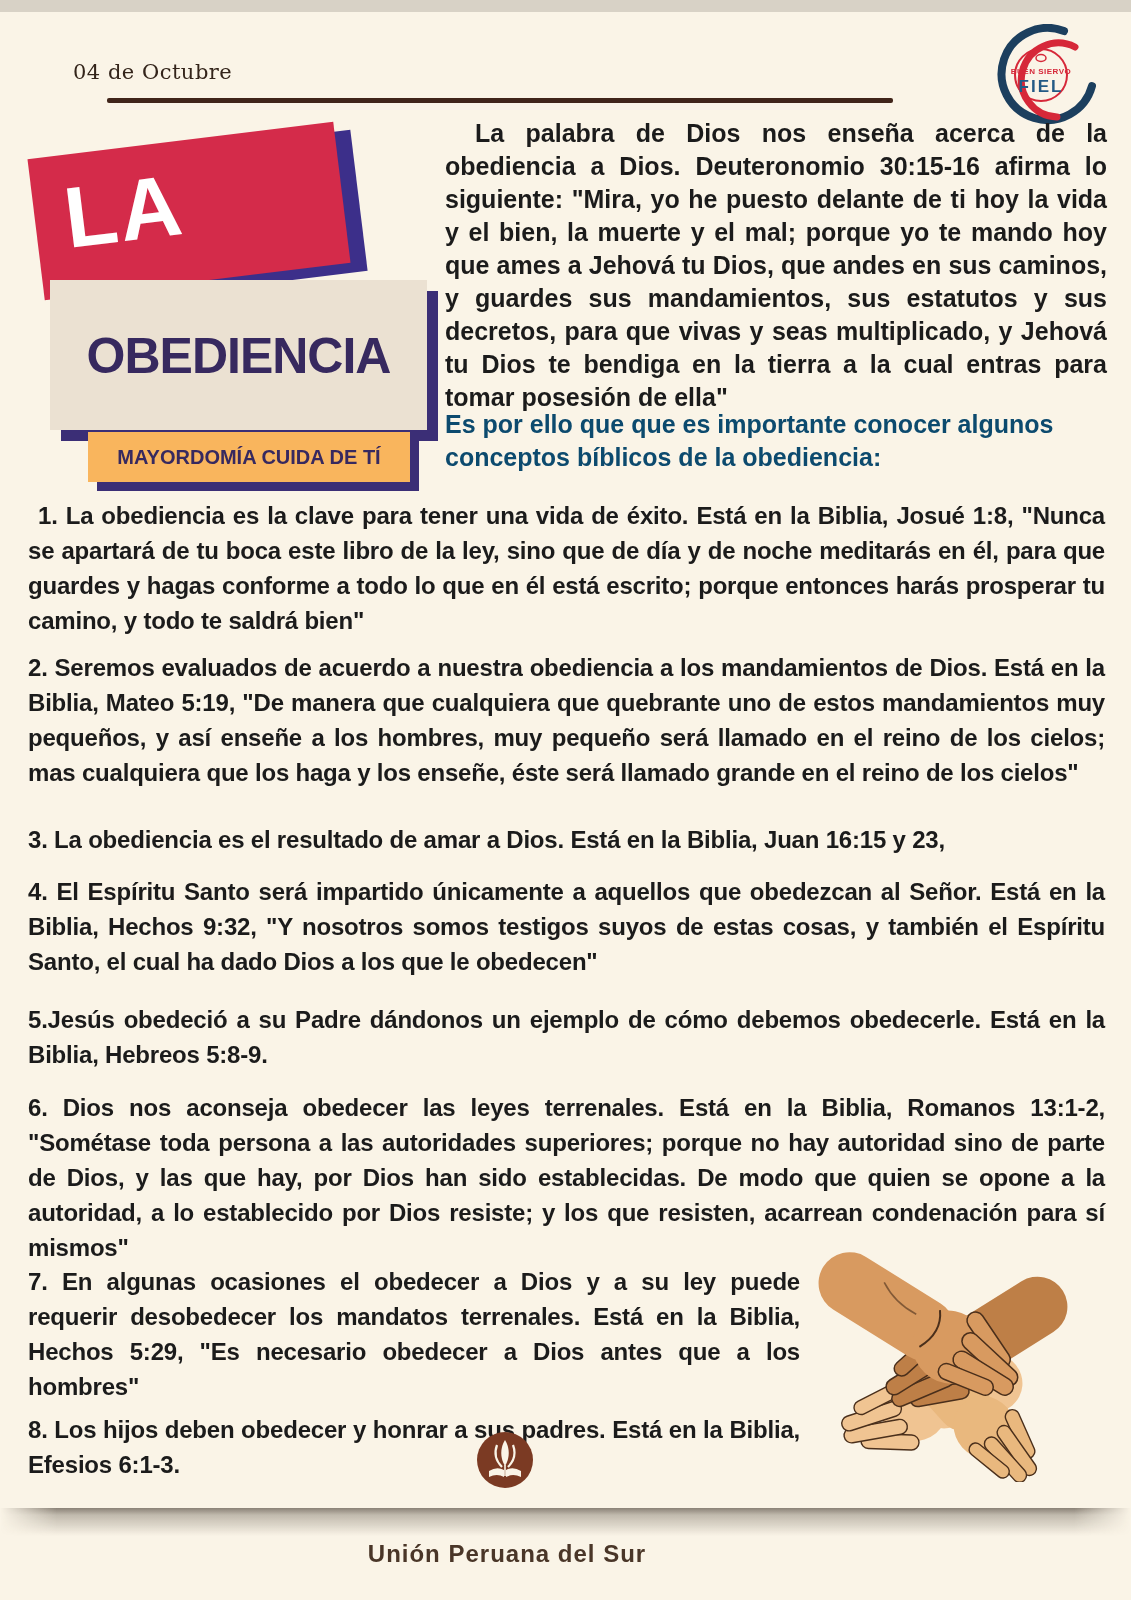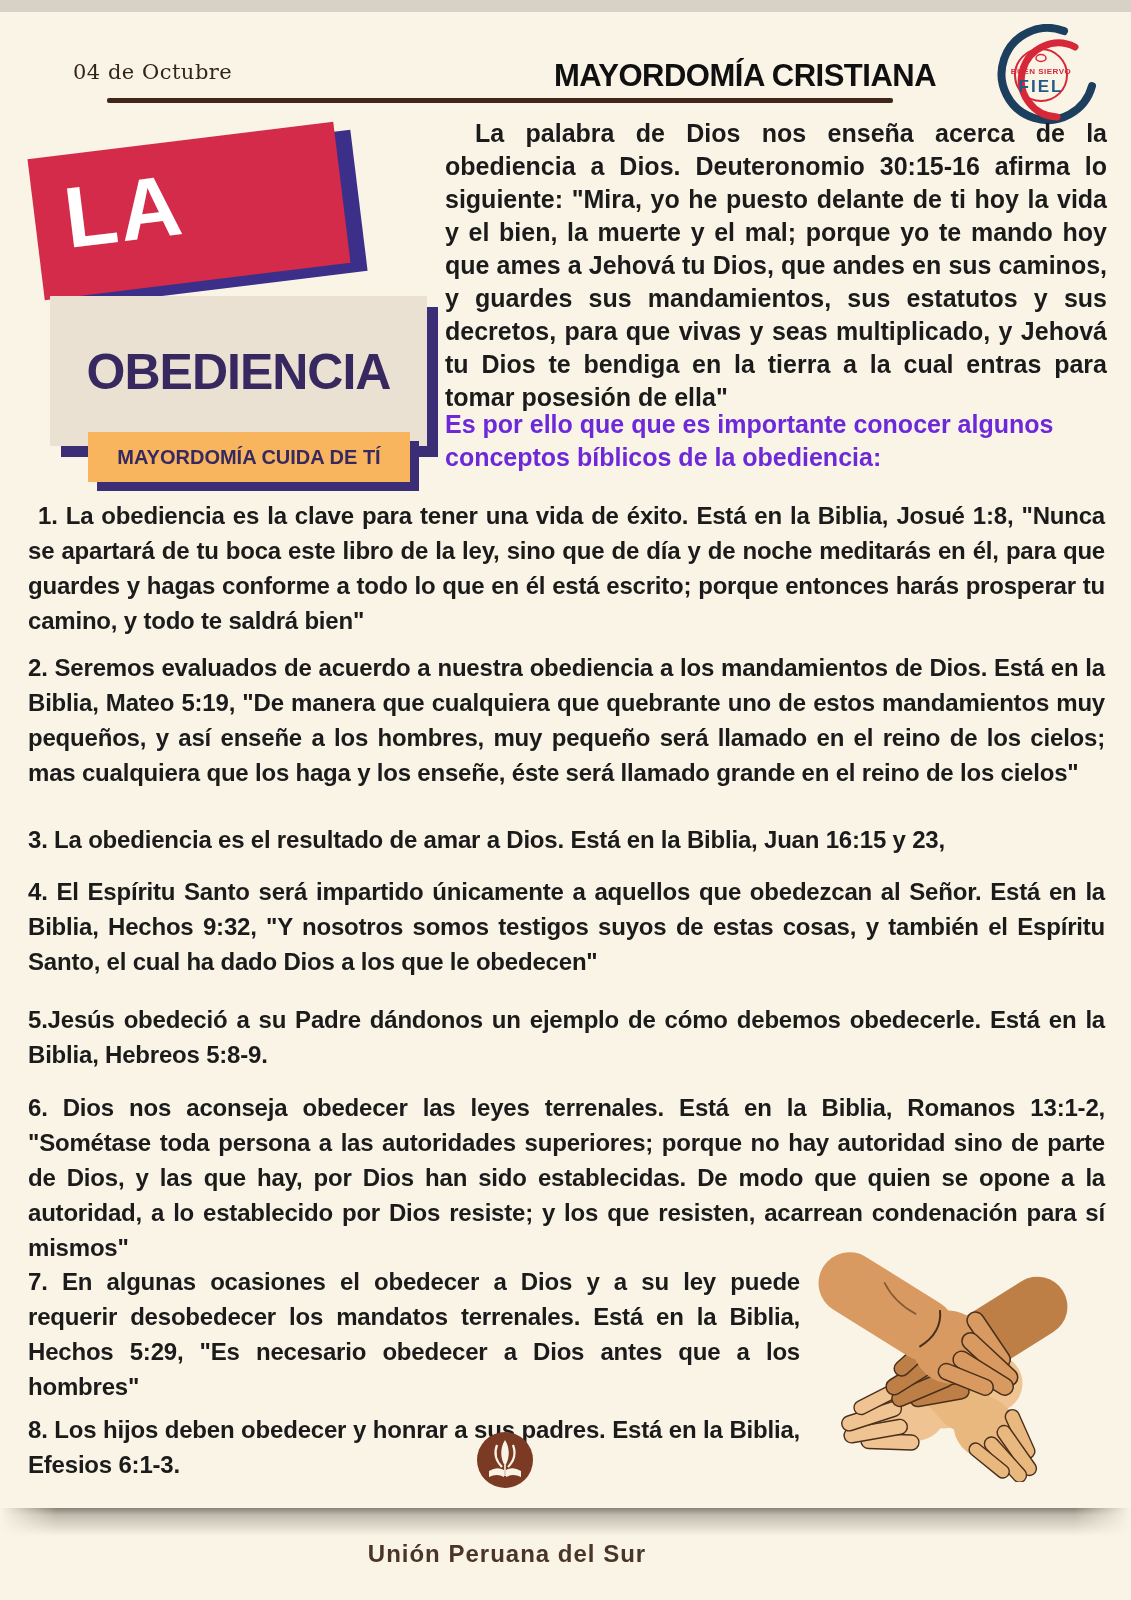--- a/index.html
+++ b/index.html
@@ -34,42 +34,42 @@
   .la-box{
     position:absolute;left:35px;top:128px;width:308px;height:142px;
     background:#D42B4A;transform:rotate(-7deg);
     box-shadow:16px 10px 0 #3C2F8A;
   }
   .la-word{
     position:absolute;left:30px;top:14px;
     font-size:86px;font-weight:bold;color:#FFFFFF;letter-spacing:2px;
   }
   .obediencia-box{
-    position:absolute;left:50px;top:284px;width:377px;height:150px;
+    position:absolute;left:50px;top:268px;width:377px;height:150px;
     background:#EBE1D2;box-shadow:11px 11px 0 #3B2E76;
   }
   .obediencia-word{
     position:absolute;left:0;top:47px;width:100%;text-align:center;
     font-size:50px;font-weight:bold;color:#37295F;letter-spacing:-1px;
   }
   .hero-banner{
     position:absolute;left:88px;top:420px;width:322px;height:50px;
     background:#F9B55D;box-shadow:9px 9px 0 #3B2E76;
     text-align:center;line-height:50px;
     font-size:20px;font-weight:bold;color:#37295F;
   }
   
   .intro-p1{
     position:absolute;left:445px;top:105px;width:662px;
     font-size:25px;line-height:33px;font-weight:bold;color:#1B1B1B;
     text-align:justify;text-indent:30px;
   }
   .intro-p2{
     position:absolute;left:445px;top:396px;width:662px;
-    font-size:25px;line-height:33px;font-weight:bold;color:#6d28d9;
+    font-size:25px;line-height:33px;font-weight:bold;color:#0c4a6e;
   }
   
   .item{
     position:absolute;left:28px;width:1077px;
     font-size:24px;line-height:35px;font-weight:bold;color:#1B1B1B;
     text-align:justify;letter-spacing:-.2px;
   }
   #item-1{top:486px;text-indent:10px;}
   #item-2{top:638px;}
   #item-3{top:810px;}
@@ -92,21 +92,20 @@
     position:absolute;left:257px;top:1528px;width:500px;text-align:center;
     font-size:24px;font-weight:bold;color:#4A3628;letter-spacing:1px;
   }
 </style>
 </head>
 <body>
 
 <div class="page">
 
   <div class="date">04 de Octubre</div>
-  <div class="header-title">MAYORDOMÍA CRISTIANA</div>
   <div class="header-rule"></div>
 
   <svg class="fiel-logo" viewBox="0 0 110 106" aria-hidden="true">
     <path d="M78,7 A46,46 0 1,0 106,62" stroke="#1C3F5E" stroke-width="8" fill="none" stroke-linecap="round"></path>
     <path d="M89,23 A37,37 0 1,0 71,93" stroke="#D62839" stroke-width="7" fill="none" stroke-linecap="round"></path>
     <circle cx="55" cy="51" r="26" stroke="#D62839" stroke-width="2" fill="none"></circle>
     <ellipse cx="55" cy="34" rx="5" ry="3.5" stroke="#D62839" stroke-width="1.5" fill="none"></ellipse>
     <text x="55" y="50" text-anchor="middle" class="fiel-text1">BUEN SIERVO</text>
     <text x="55" y="68" text-anchor="middle" class="fiel-text2">FIEL</text>
   </svg>

